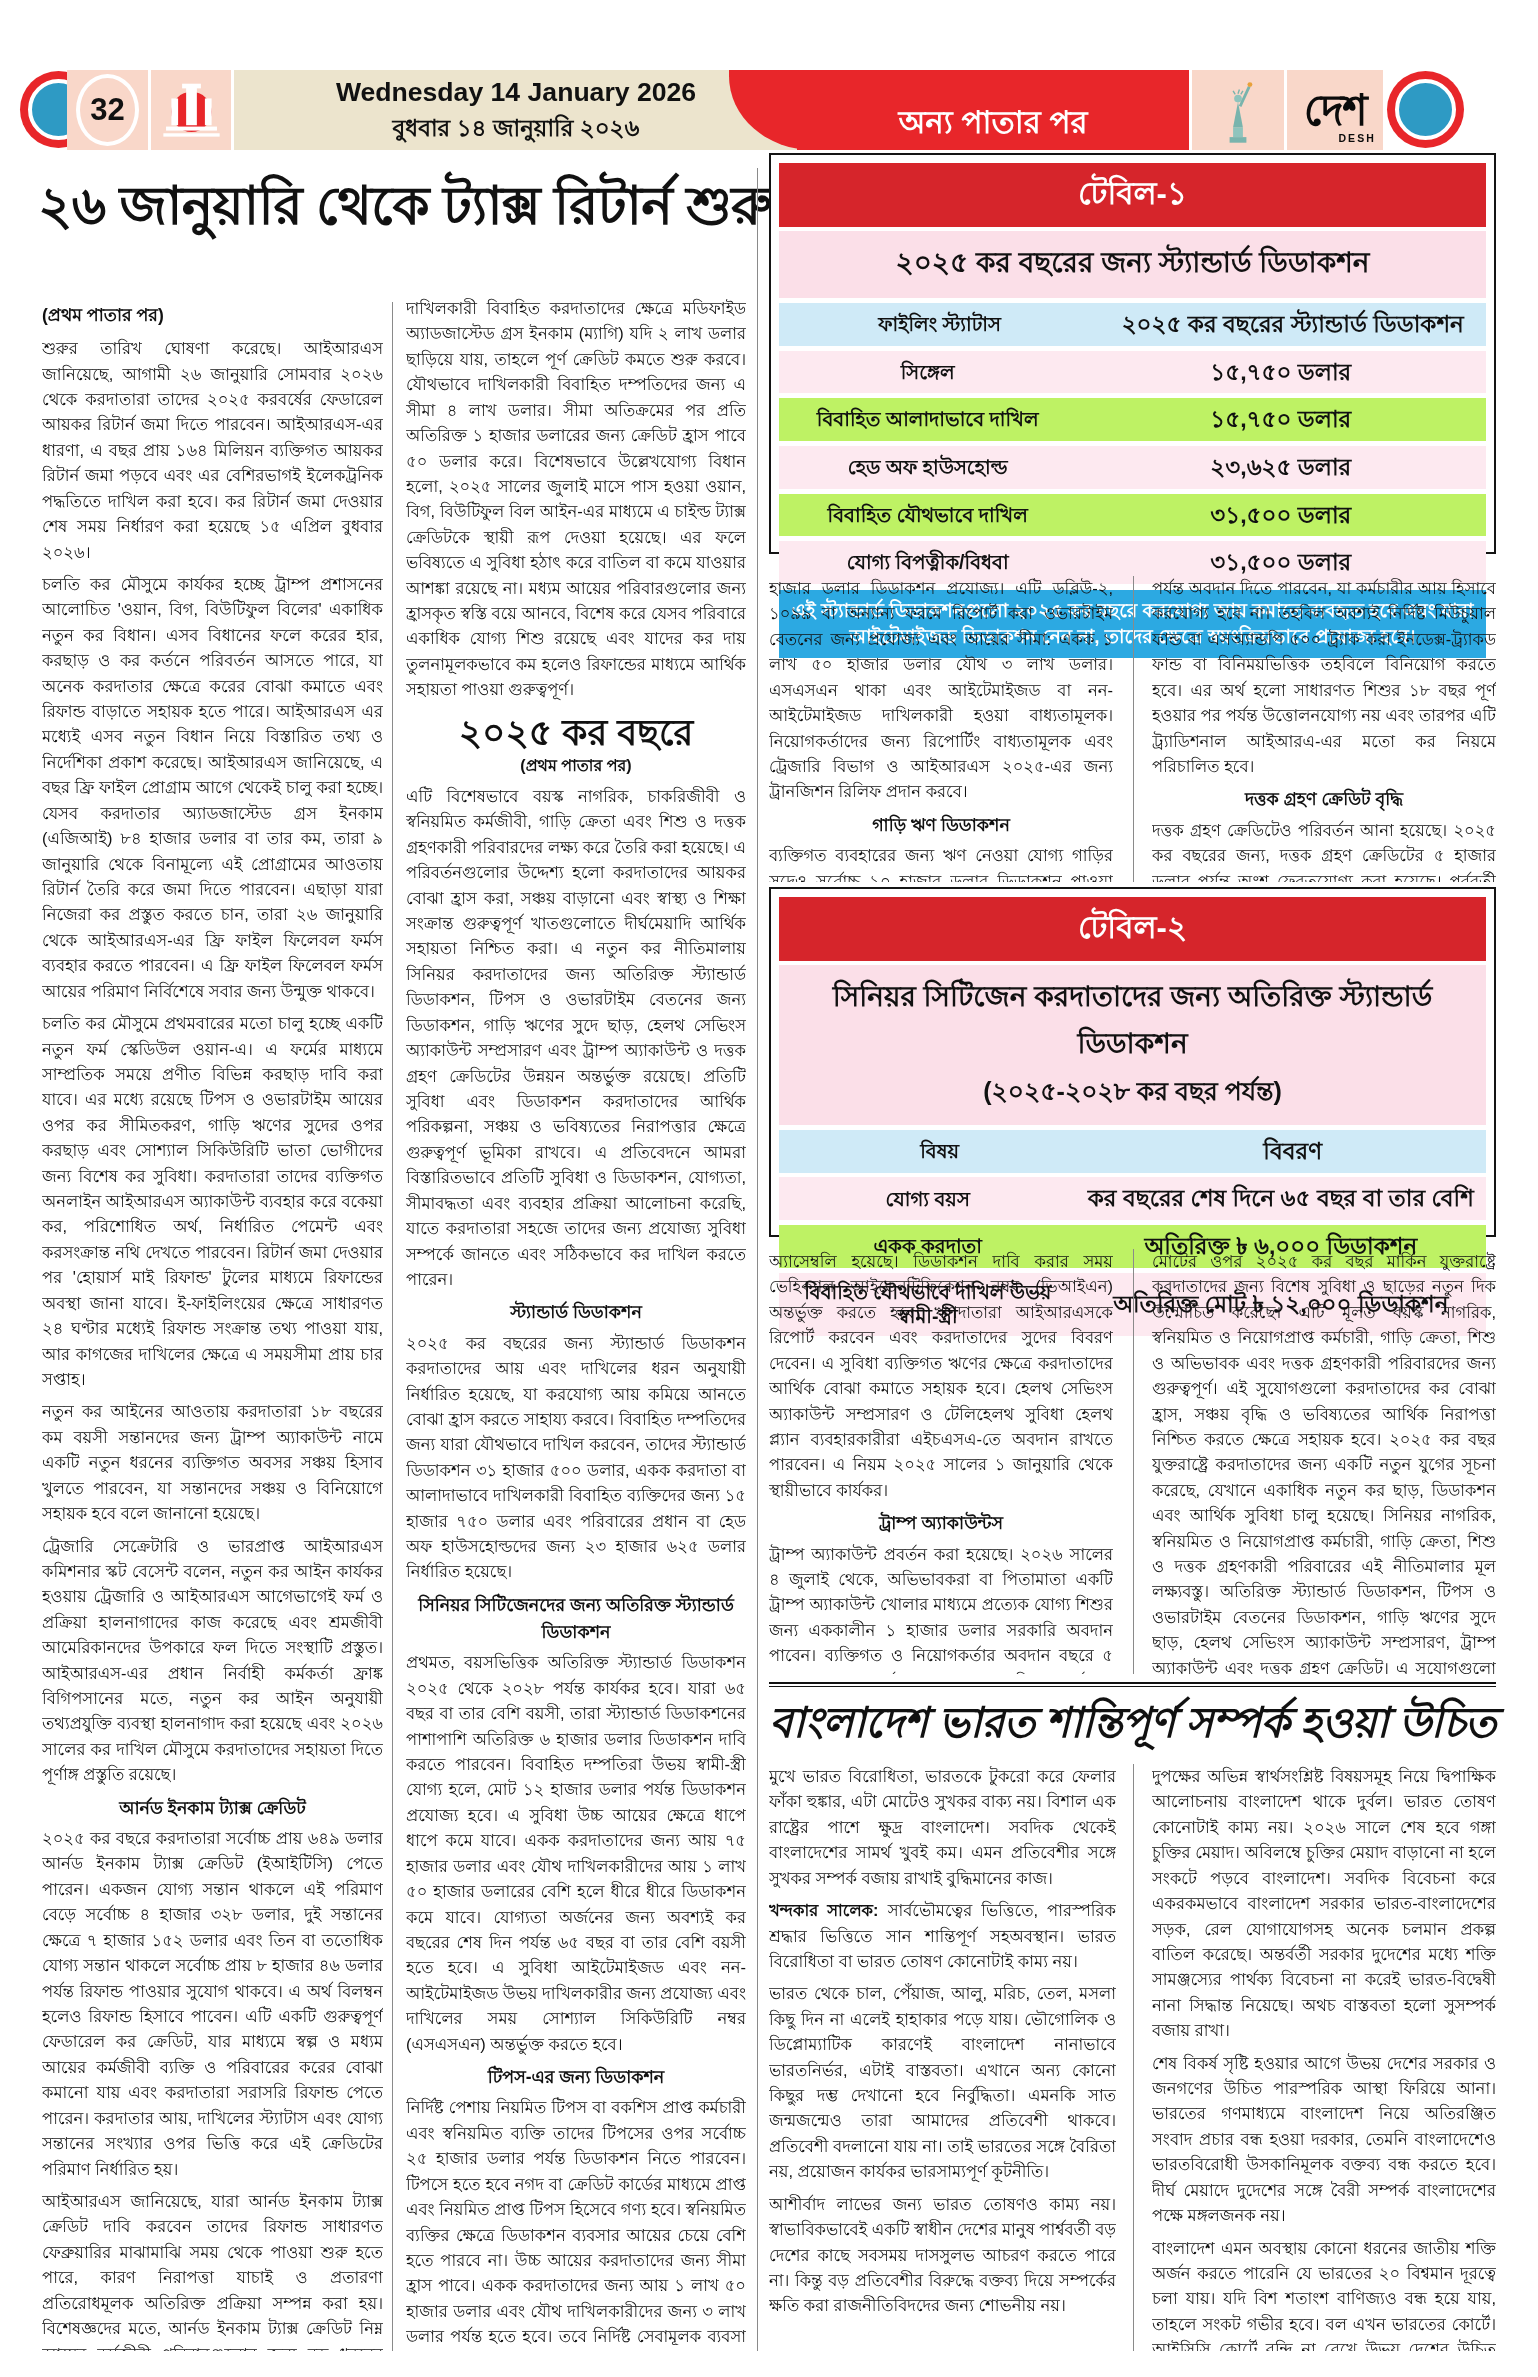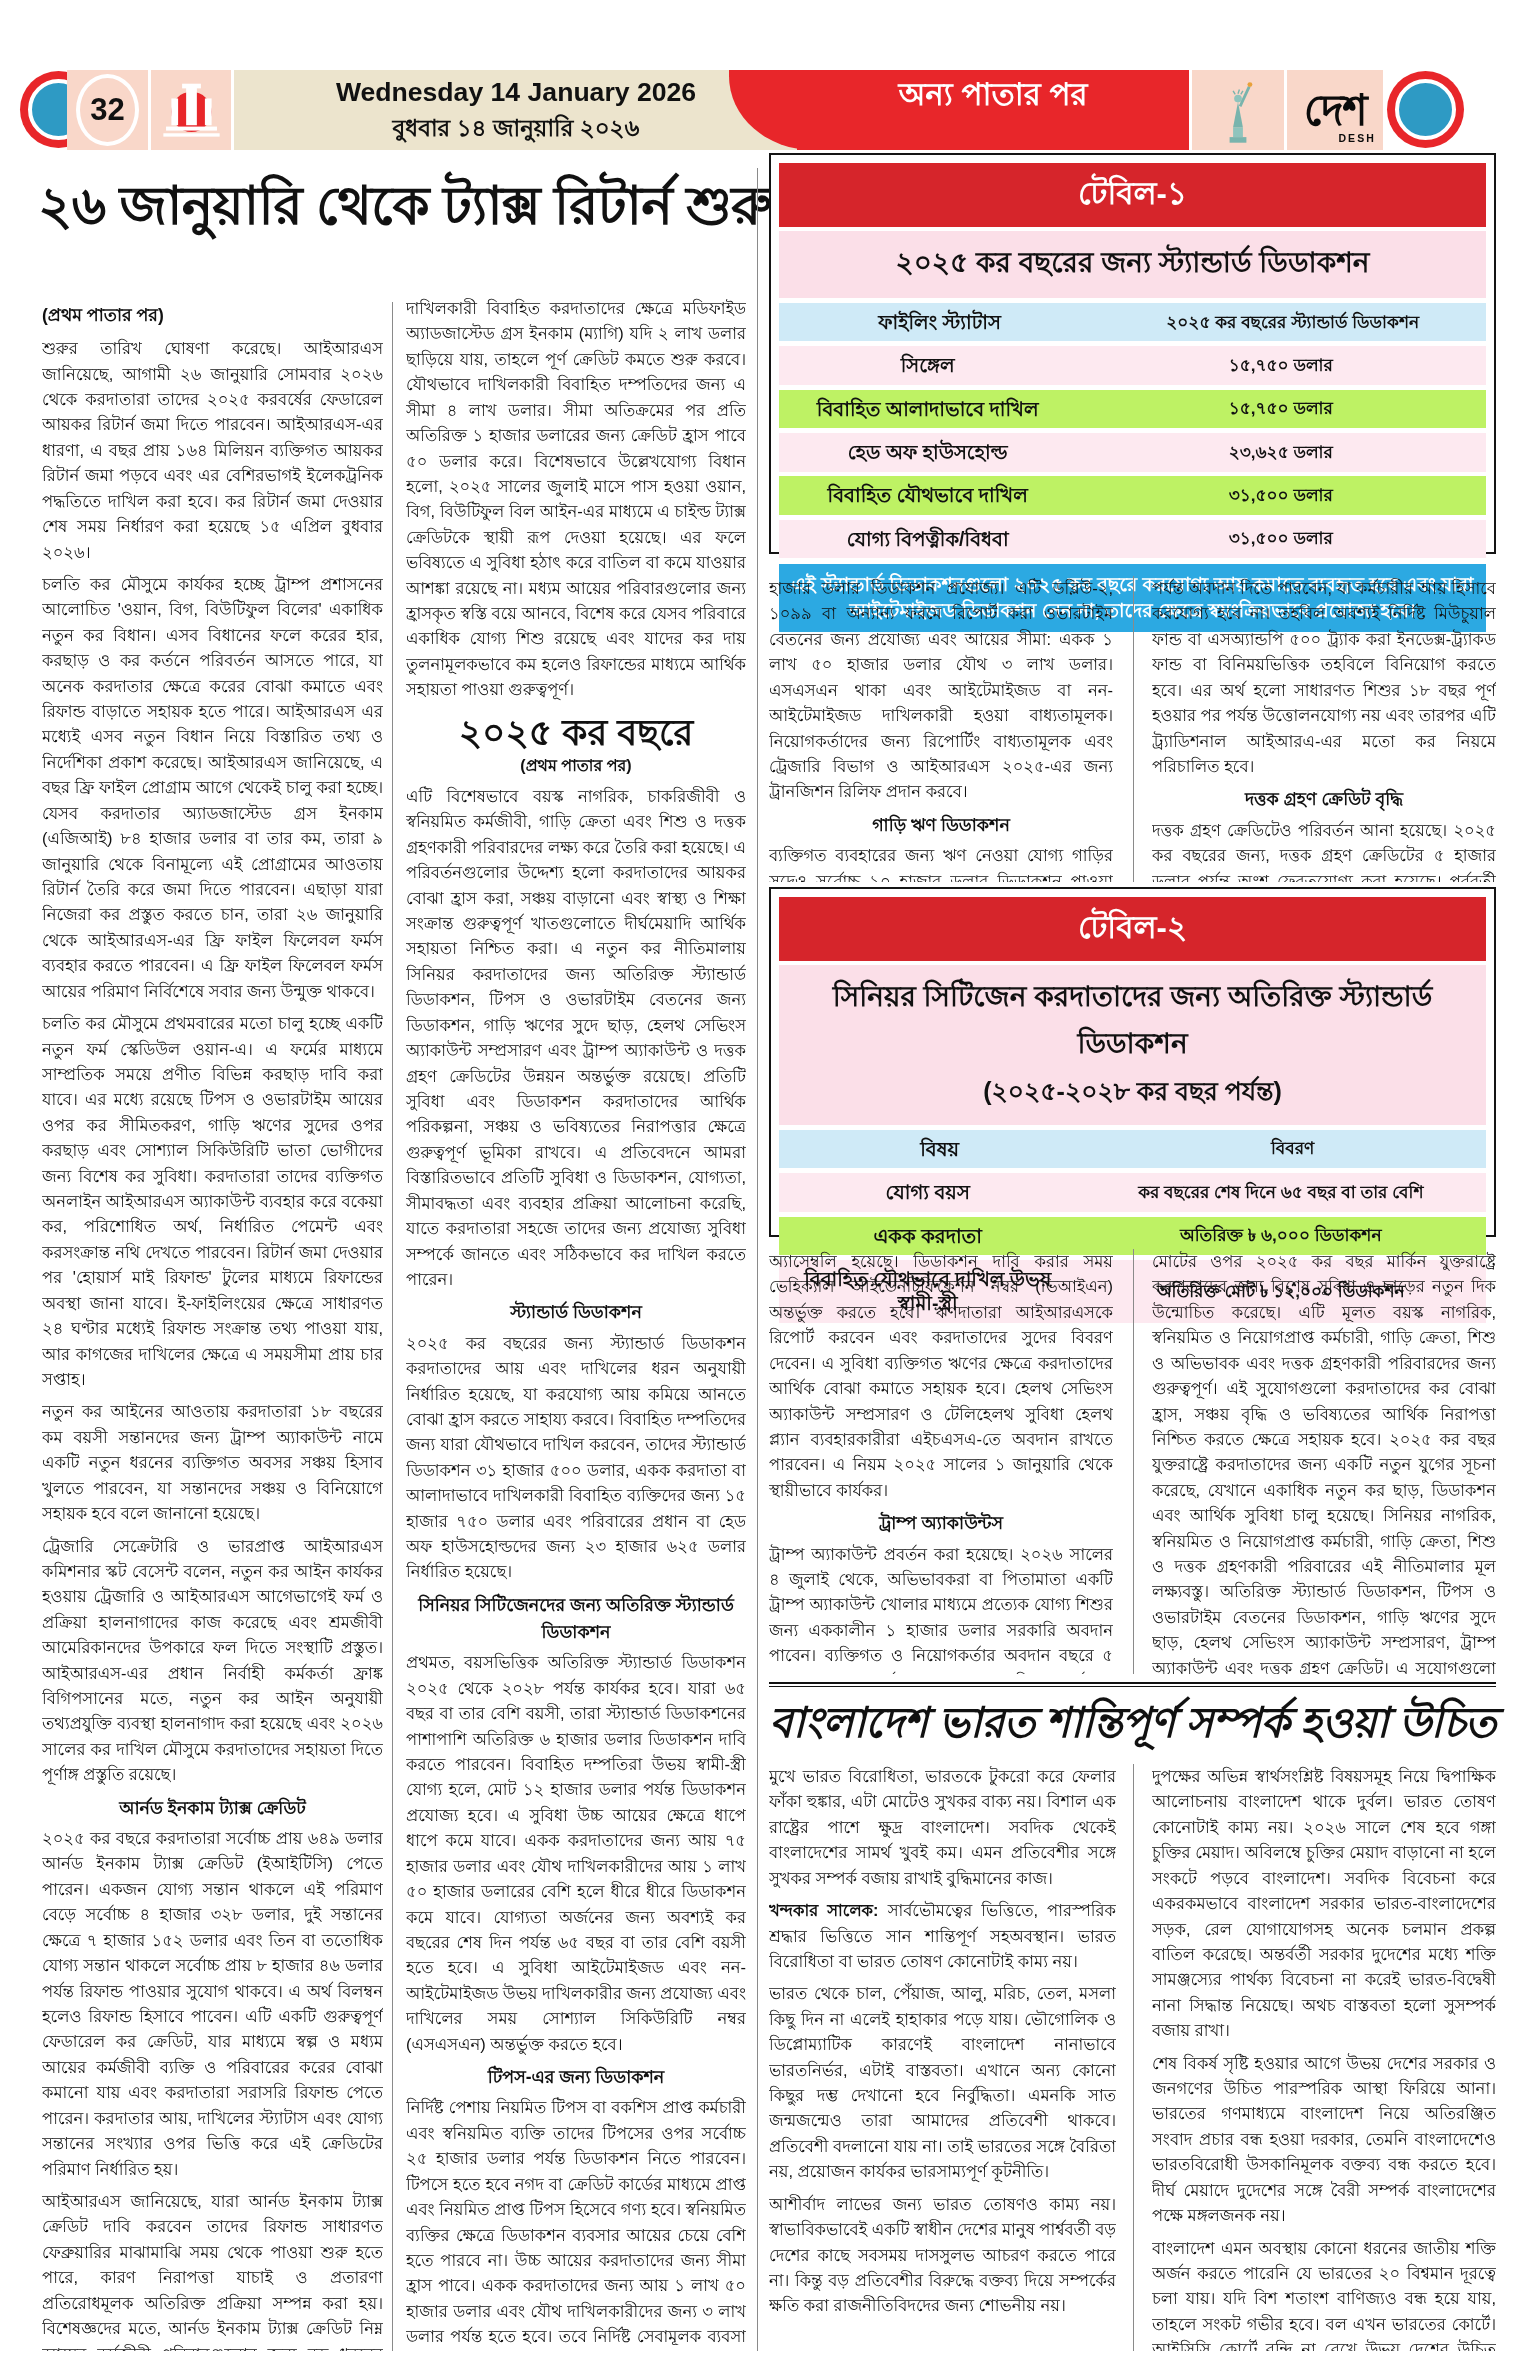--- a/index.html
+++ b/index.html
@@ -8,21 +8,21 @@
   .abs{position:absolute;}
   
   .circ{width:77px;height:77px;border-radius:50%;background:#e8262a;display:flex;align-items:center;justify-content:center;}
   .circ .inner{width:53px;height:53px;border-radius:50%;background:#2e9ac4;border:4.9px solid #fff;}
   .pinkbox{background:#f9d7c9;display:flex;align-items:center;justify-content:center;}
   .pagenum-ring{width:55px;height:64px;border:4.2px solid #fff;border-radius:50%;display:flex;align-items:center;justify-content:center;
                 font-weight:900;font-size:31px;color:#111;}
   .cream{background:#ece4cd;display:flex;flex-direction:column;align-items:center;justify-content:center;}
   .date-en{font-weight:900;font-size:26.6px;line-height:1.1;}
   .date-bn{font-weight:900;font-size:23px;line-height:1.2;margin-top:8px;}
-  .redband{background:#e8262a;display:flex;align-items:flex-start;justify-content:center;}
+  .redband{background:#e8262a;display:flex;align-items:flex-end;justify-content:center;}
   .redband .txt{color:#fff;font-weight:900;font-size:31px;}
   .swoosh{background:#e8262a;border-bottom-left-radius:91px 80px;}
   .logo-bn{font-weight:900;font-size:43px;line-height:1;color:#0b0b0b;letter-spacing:-1.4px;}
   .logo-en{position:absolute;right:7px;bottom:5.6px;font-weight:900;font-size:10.5px;letter-spacing:2.1px;color:#0b0b0b;}
   
   .headline1{font-weight:900;font-size:53px;letter-spacing:-0.7px;text-align:center;line-height:1.05;white-space:nowrap;}
   .headline2{font-weight:900;font-size:42px;letter-spacing:-0.7px;text-align:center;line-height:1.05;white-space:nowrap;font-style:italic;}
   
   .col{overflow:hidden;font-size:16.4px;line-height:1.55;text-align:justify;font-weight:500;}
   .col p{margin:0 0 7px 0;}
@@ -34,21 +34,21 @@
   .hrule{border-top:2.8px solid #111;border-bottom:1.4px solid #111;height:4.9px;box-sizing:border-box;}
   
   .nTable{border:2.8px solid #141414;background:#fff;box-sizing:border-box;padding:8.4px;}
   .tRed{background:#d6252b;color:#fff;font-weight:900;font-size:31px;text-align:center;padding:5.6px 0;}
   .tPinkTitle{background:#fbdfe8;font-weight:900;font-size:28px;text-align:center;padding:9.8px 4.2px;margin-top:4.9px;}
   .tPinkTitle .sub2{font-size:25px;font-weight:900;margin-top:2.8px;}
   .tRow{display:flex;margin-top:4.9px;}
   .tRow .c1{width:42%;display:flex;align-items:center;justify-content:center;text-align:center;
             font-weight:700;font-size:19.6px;padding:7px 4.2px;box-sizing:border-box;line-height:1.25;}
   .tRow .c2{width:58%;display:flex;align-items:center;justify-content:center;text-align:center;
-            font-weight:700;font-size:17px;padding:7px 4.2px;box-sizing:border-box;line-height:1.25;}
+            font-weight:700;font-size:23px;padding:7px 4.2px;box-sizing:border-box;line-height:1.25;}
   .tRow.head .c1,.tRow.head .c2{font-weight:900;background:#cfeaf7;padding-left:28px;}
   .r-pink{background:#fde9f0;}
   .r-blue{background:#bef264;}
   .tNote{background:#2ca9e2;color:#fff;font-weight:900;font-size:19px;line-height:1.35;text-align:center;
          padding:8.4px 9.8px;margin-top:5.6px;}
 </style>
 </head>
 <body>
 
 <div class="abs circ" style="left:19.6px;top:71px;">

